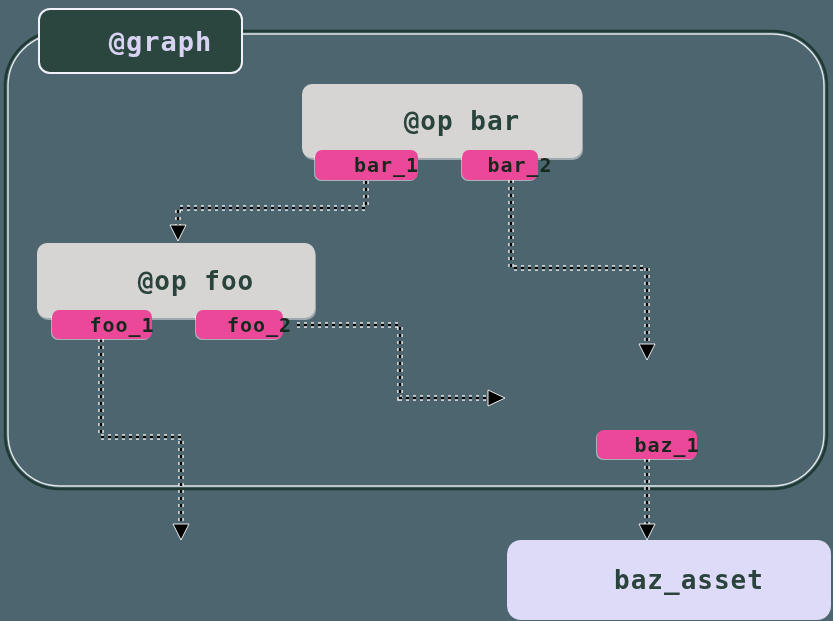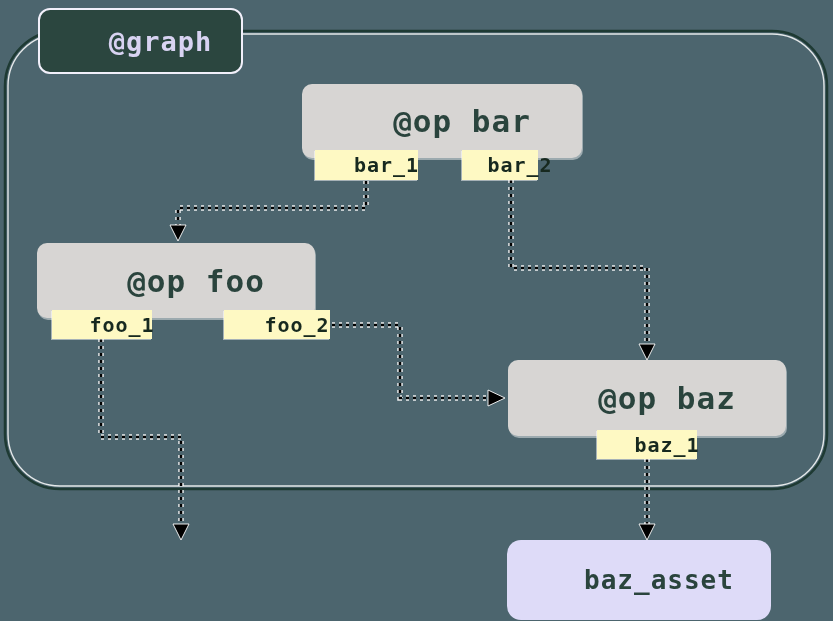--- a/index.html
+++ b/index.html
@@ -39,55 +39,55 @@
     color: #d8d3f2;
     font-size: 27px;
     font-weight: 600;
     letter-spacing: 1px;
     z-index: 5;
   }
   .op {
     background: #d7d5d3;
     border-radius: 10px;
     color: #2a443d;
-    font-size: 31px;
+    font-size: 26px;
     font-weight: 600;
     letter-spacing: 1px;
     box-shadow: 1px 2px 0 rgba(255,255,255,0.45);
     z-index: 2;
   }
   .op-bar { left: 302px; top: 84px;  width: 280px; height: 74px; }
   .op-foo { left: 37px;  top: 243px; width: 278px; height: 75px; text-align: right; }
   .op-baz { left: 508px; top: 360px; width: 278px; height: 76px; }
   .tab {
-    background: #fef9c3;
-    border-radius: 0;
+    background: #ec4899;
+    border-radius: 7px;
     color: #17291f;
     font-size: 20px;
     font-weight: 600;
     letter-spacing: 1px;
     box-shadow: -1px 1px 0 rgba(255,255,255,0.5);
     z-index: 3;
   }
   .tab-bar-1 { left: 315px; top: 150px; width: 103px; height: 30px; }
   .tab-bar-2 { left: 462px; top: 150px; width: 76px;  height: 30px; }
   .tab-foo-1 { left: 52px;  top: 310px; width: 100px; height: 29px; }
-  .tab-foo-2 { left: 196px; top: 310px; width: 106px;  height: 29px; margin-left: 28px; }
+  .tab-foo-2 { left: 196px; top: 310px; width: 87px;  height: 29px; }
   .tab-baz-1 { left: 597px; top: 430px; width: 100px; height: 29px; }
   .asset {
     background: #dedbf8;
     border-radius: 14px;
     color: #2a443d;
     font-size: 26px;
     font-weight: 600;
     letter-spacing: 1px;
     z-index: 2;
   }
   .asset-foo { left: 40px;  top: 540px; width: 283px; height: 80px; }
-  .asset-baz { left: 507px; top: 540px; width: 264px; height: 80px; }
+  .asset-baz { left: 507px; top: 540px; width: 324px; height: 80px; }
 </style>
 </head>
 <body>
 
 <div class="canvas">
 
   <svg class="wiring" viewBox="0 0 833 621">
 
     <g>
       <rect x="8" y="34" width="816" height="452" rx="52" fill="none" stroke="rgba(255,255,255,0.85)" stroke-width="1.4"></rect>
@@ -142,23 +142,20 @@
   <div class="node op op-foo">
     <span>@op foo</span>
   </div>
   <div class="node tab tab-foo-1">
     <span>foo_1</span>
   </div>
   <div class="node tab tab-foo-2">
     <span>foo_2</span>
   </div>
 
-  <div class="node op op-baz">
-    <span>@op baz</span>
-  </div>
   <div class="node tab tab-baz-1">
     <span>baz_1</span>
   </div>
 
   <div class="node asset asset-baz">
     <span>baz_asset</span>
   </div>
 
 </div>
 

